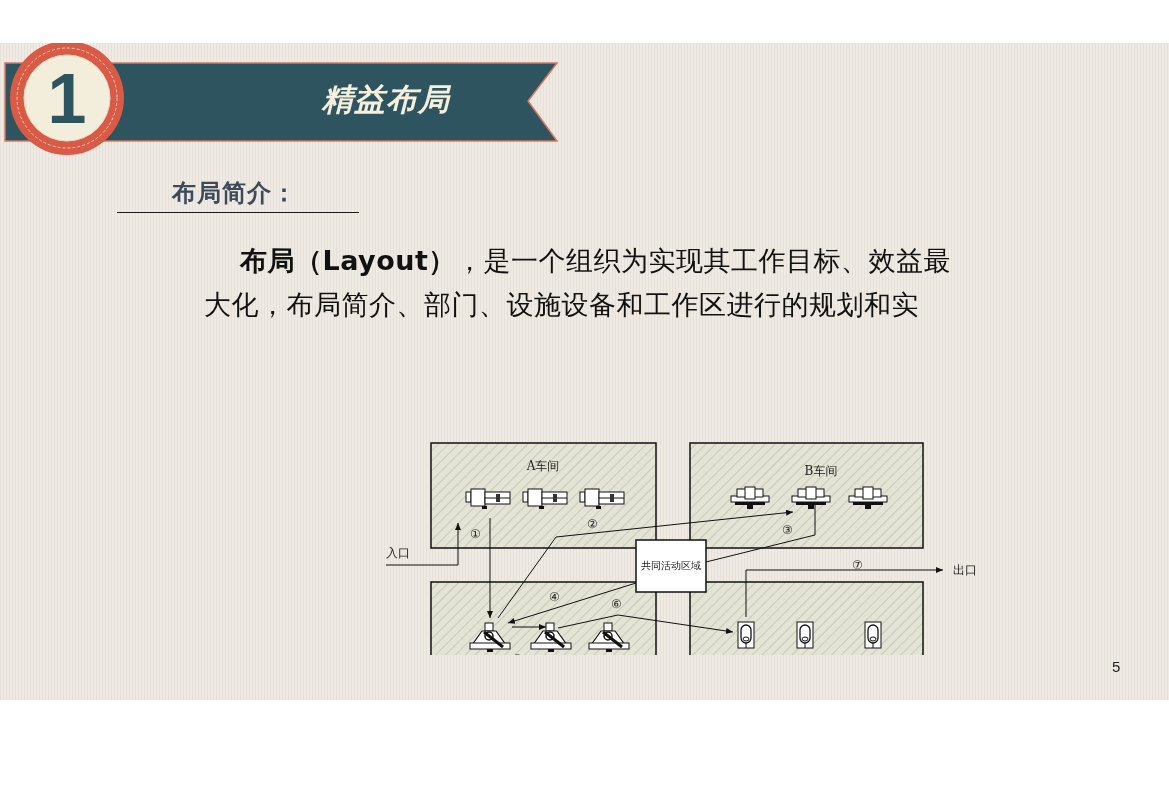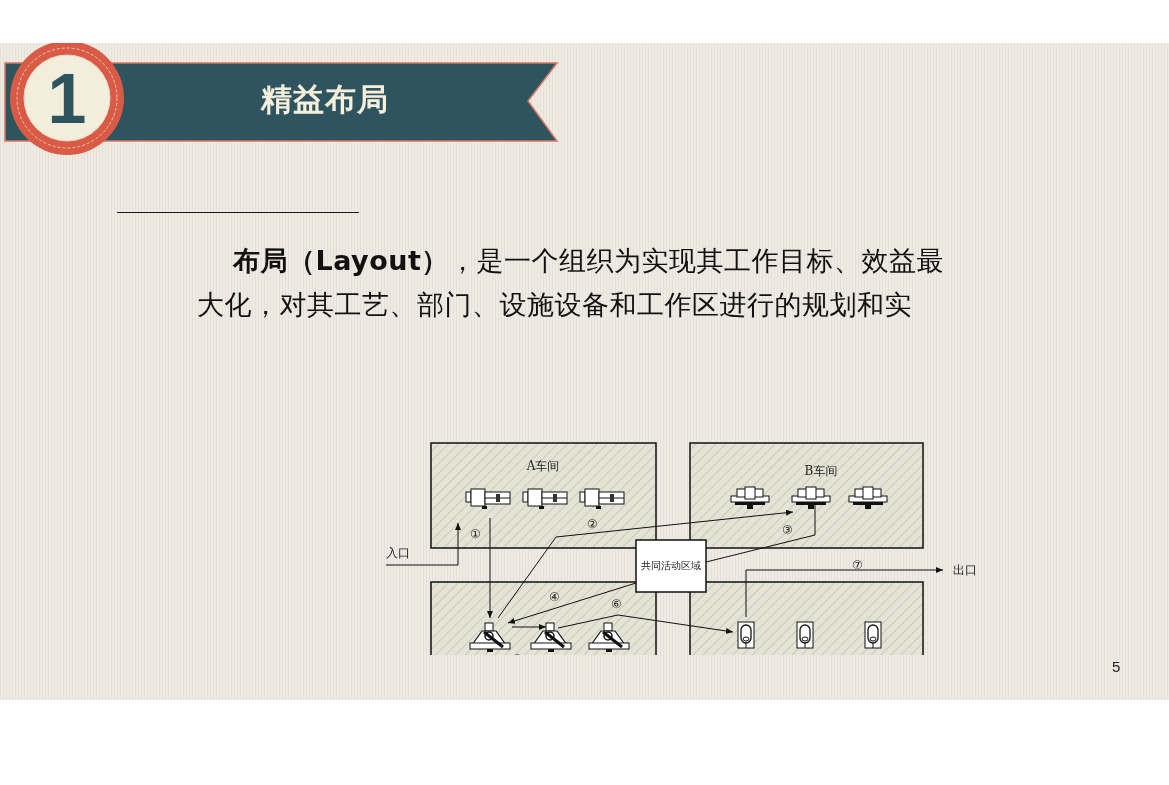--- a/index.html
+++ b/index.html
@@ -4,33 +4,33 @@
 <style>
   html, body { margin:0; padding:0; background:#ffffff; }
   body { width:1169px; height:785px; position:relative; overflow:hidden; font-family:"DejaVu Sans", sans-serif; }
   .slide {
     position:absolute; left:0; top:43px; width:1169px; height:657px;
     background-color:#ebe6de;
     background-image: repeating-linear-gradient(90deg, #e6e1d8 0px, #e6e1d8 1px, #efebe4 1px, #efebe4 3px);
   }
   .banner-svg { position:absolute; left:0; top:0; }
   .banner-title {
-    position:absolute; left:200px; top:36px; width:250px; text-align:center;
-    color:#f5efdc; font-size:31px; font-weight:bold; letter-spacing:1px;
+    position:absolute; left:200px; top:36px; width:250px; text-align:right;
+    color:#f5efdc; font-size:31px; font-weight:bold; letter-spacing:1px;font-style:italic;
   }
   .badge-num {
     position:absolute; left:25px; top:14px; width:84px; text-align:center;
     color:#2e5460; font-family:"Liberation Sans", sans-serif; font-weight:bold; font-size:70px; line-height:84px;
   }
   .subtitle {
     position:absolute; left:172px; top:134px; font-size:24px; font-weight:bold; color:#3d4a5c; letter-spacing:1px;
   }
   .subtitle-rule { position:absolute; left:117px; top:169px; width:242px; height:1px; background:#1a1a1a; }
   .body-text {
-    position:absolute; left:197px; top:196px; width:800px;
+    position:absolute; left:204px; top:196px; width:800px;
     font-size:27px; line-height:44px; color:#111; letter-spacing:0.5px;
   }
   .body-text .indent { display:inline-block; width:36px; }
   .body-text b { font-weight:bold; }
   .diagram { position:absolute; left:378px; top:352px; }
   .page-num { position:absolute; left:1112px; top:615px; font-family:"Liberation Sans", sans-serif; font-size:15px; color:#222; }
   .dlabel { font-family:"DejaVu Serif", serif; font-size:12px; fill:#222; }
 </style>
 </head>
 <body>
@@ -39,25 +39,26 @@
 
   <svg class="banner-svg" width="570" height="120">
     <polygon points="5,20 557,20 528,58 557,98 5,98" fill="#2e5460" stroke="#d8775f" stroke-width="1.5"></polygon>
     <circle cx="67" cy="55" r="57" fill="#d95b45"></circle>
     <circle cx="67" cy="55" r="50" fill="none" stroke="#f0c9b8" stroke-width="1" stroke-dasharray="3,2"></circle>
     <circle cx="67" cy="55" r="43" fill="#f3eedc" stroke="#efd8c6" stroke-width="1"></circle>
   </svg>
   <div class="badge-num">1</div>
   <div class="banner-title">精益布局</div>
 
+  <div class="subtitle">布局简介：</div>
   <div class="subtitle-rule"></div>
 
   <div class="body-text">
     <span class="indent"></span><b>布局（Layout）</b><span>，是一个组织为实现其工作目标、效益最</span><br>
-    <span>大化，对其工艺、部门、设施设备和工作区进行的规划和实</span><br>
+    <span>大化，布局简介、部门、设施设备和工作区进行的规划和实</span><br>
   </div>
 
   <svg class="diagram" width="620" height="260" viewBox="0 0 620 260">
     <defs>
       <pattern id="hatch" width="7" height="7" patternUnits="userSpaceOnUse" patternTransform="rotate(45)">
         <rect width="7" height="7" fill="#e4e4d6"></rect>
         <line x1="0" y1="0" x2="0" y2="7" stroke="#c9c9b6" stroke-width="2"></line>
       </pattern>
       <marker id="arr" markerWidth="8" markerHeight="8" refX="7" refY="3" orient="auto">
         <path d="M0,0 L7,3 L0,6 z" fill="#111"></path>

